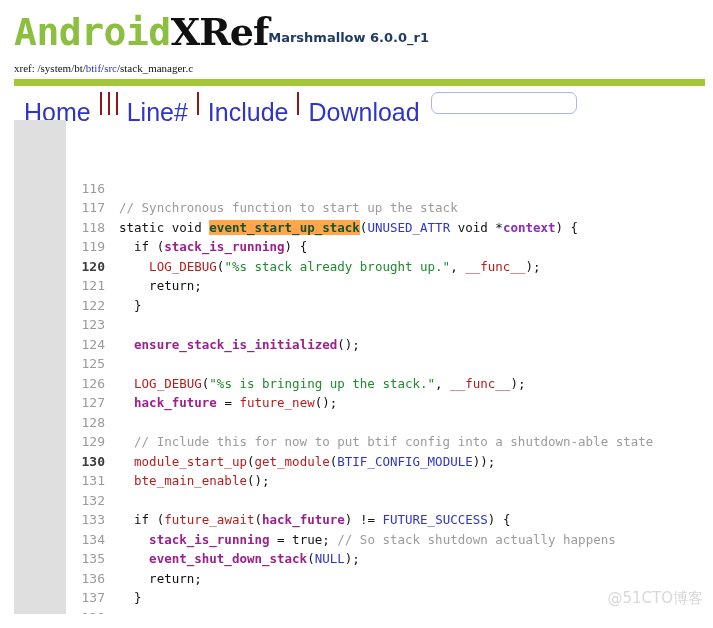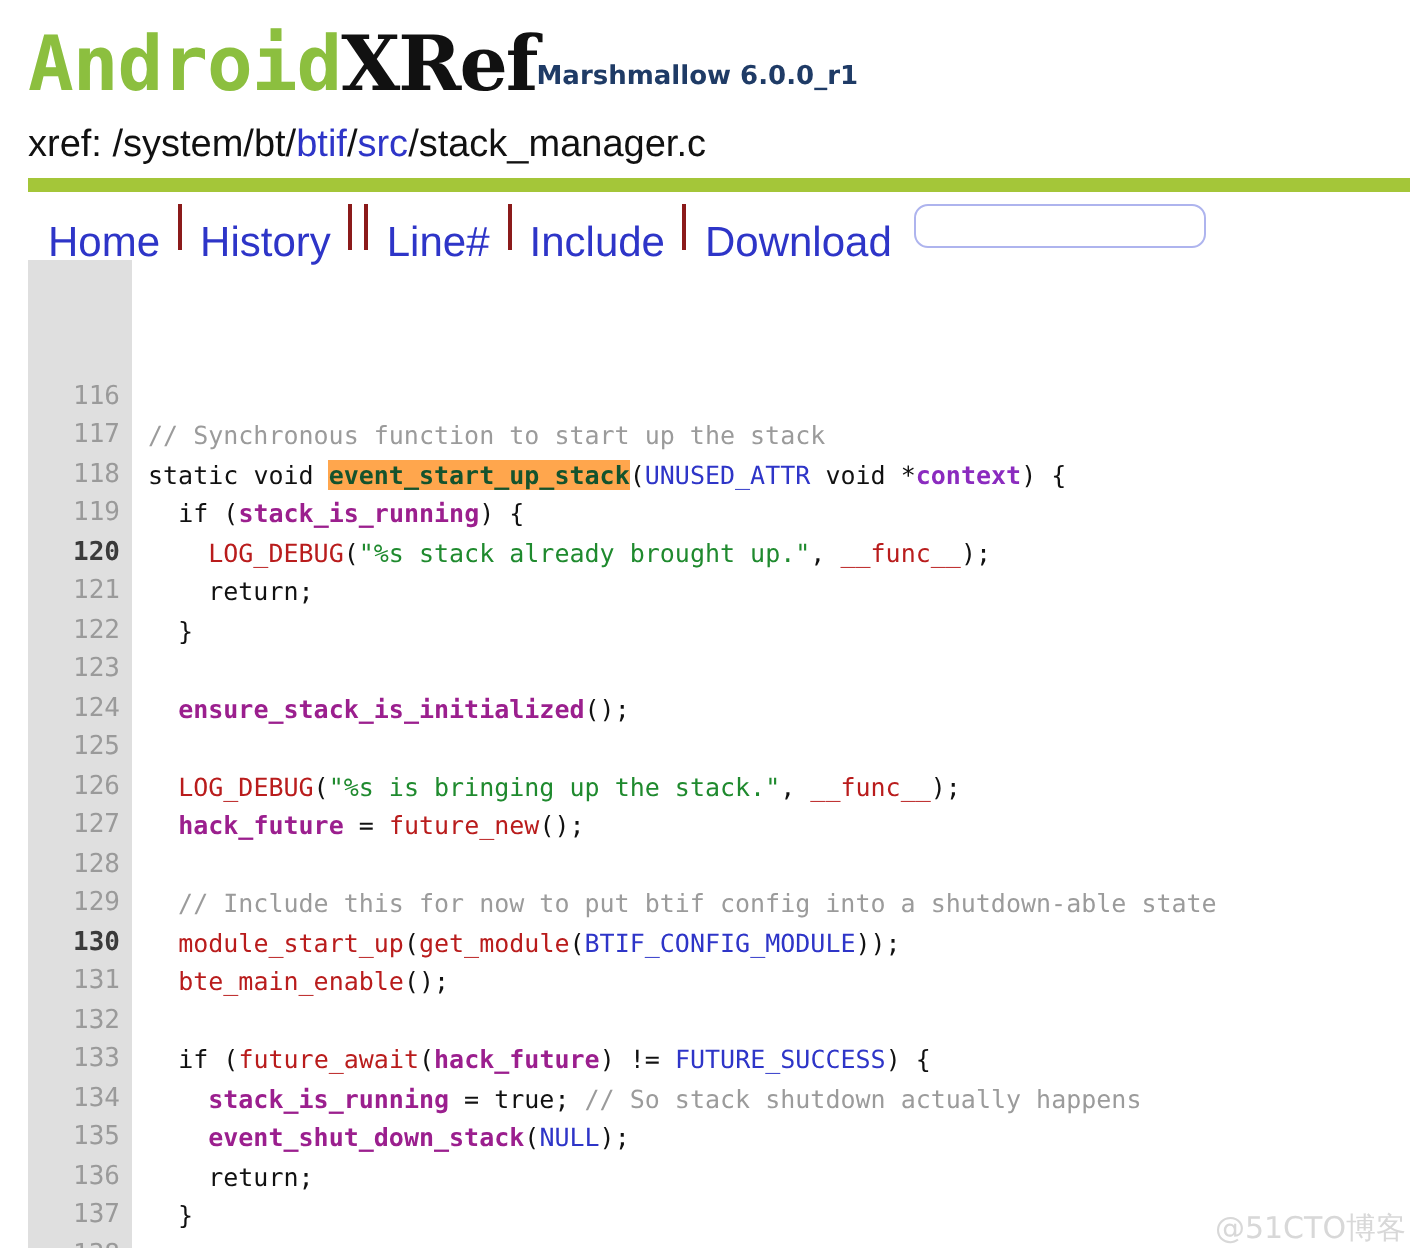--- a/index.html
+++ b/index.html
@@ -35,22 +35,22 @@
     color: #1F3B66;
     font-family: "DejaVu Sans", sans-serif;
     font-weight: bold;
     font-size: 13px;
     letter-spacing: 0;
     vertical-align: 3px;
   }
 
   
   #xref-line {
-    font-family: Liberation Sans, sans-serif;
-    font-size: 19px;
+    font-family: Liberation Serif, serif;
+    font-size: 11px;
     color: #111111;
     padding: 6px 0 5px 14px;
     white-space: nowrap;
   }
   #xref-line .lbl { color: #111111; }
   #xref-line a {
     color: #2E35C8;
     text-decoration: none;
   }
   #xref-line .plain { color: #111111; }
@@ -67,21 +67,21 @@
     display: flex;
     align-items: center;
     padding: 6px 0 6px 18px;
     height: 34px;
     box-sizing: border-box;
     white-space: nowrap;
   }
   #navbar .navlink {
     color: #2E35C8;
     font-family: "Liberation Sans", sans-serif;
-    font-size: 21px;
+    font-size: 25px;
     text-decoration: none;
     padding: 0 6px;
     line-height: 26px;
     margin-top: 17px;
   }
   #navbar .sep {
     display: inline-block;
     width: 2px;
     height: 23px;
     background: #8B1A1A;
@@ -104,20 +104,21 @@
   
   #code-area {
     position: relative;
     margin-left: 14px;
     font-family: "DejaVu Sans Mono", monospace;
     font-size: 12.5px;
     line-height: 19.5px;
     white-space: pre;
     overflow: hidden;
     height: 494px;
+    padding-left: 45px;
   }
   #gutter-bg {
     position: absolute;
     left: 0;
     top: 0;
     width: 52px;
     height: 100%;
     background: #DFDFDF;
   }
   .code-line {
@@ -158,21 +159,21 @@
   .hl {
     background: #FFA64D;
     color: #14532d;
     font-weight: bold;
   }
 
   
   #watermark {
     position: absolute;
     right: 10px;
-    bottom: 4px;
+    bottom: 20px;
     color: #D8D8D8;
     font-family: "DejaVu Sans", sans-serif;
     font-size: 15px;
     user-select: none;
   }
 </style>
 </head>
 <body>
 
 <div id="header">
@@ -183,21 +184,20 @@
 
 <div id="xref-line">
   <span class="lbl">xref:</span><span>&nbsp;</span><span id="xref-segments"><span class="plain">/system/bt/</span><a href="#">btif</a><span class="plain">/</span><a href="#">src</a><span class="plain">/stack_manager.c</span></span>
 </div>
 
 <div id="green-rule"></div>
 
 <div id="navbar">
   <a class="navlink" href="#">Home</a>
   <span class="sep"></span>
-  <a class="navlink" href="#">History</a>
   <span class="sep"></span>
   <span class="sep"></span>
   <a class="navlink" href="#">Line#</a>
   <span class="sep"></span>
   <a class="navlink" href="#">Include</a>
   <span class="sep"></span>
   <a class="navlink" href="#">Download</a>
   <input id="search-input" type="text" placeholder="" style="">
 </div>
 

